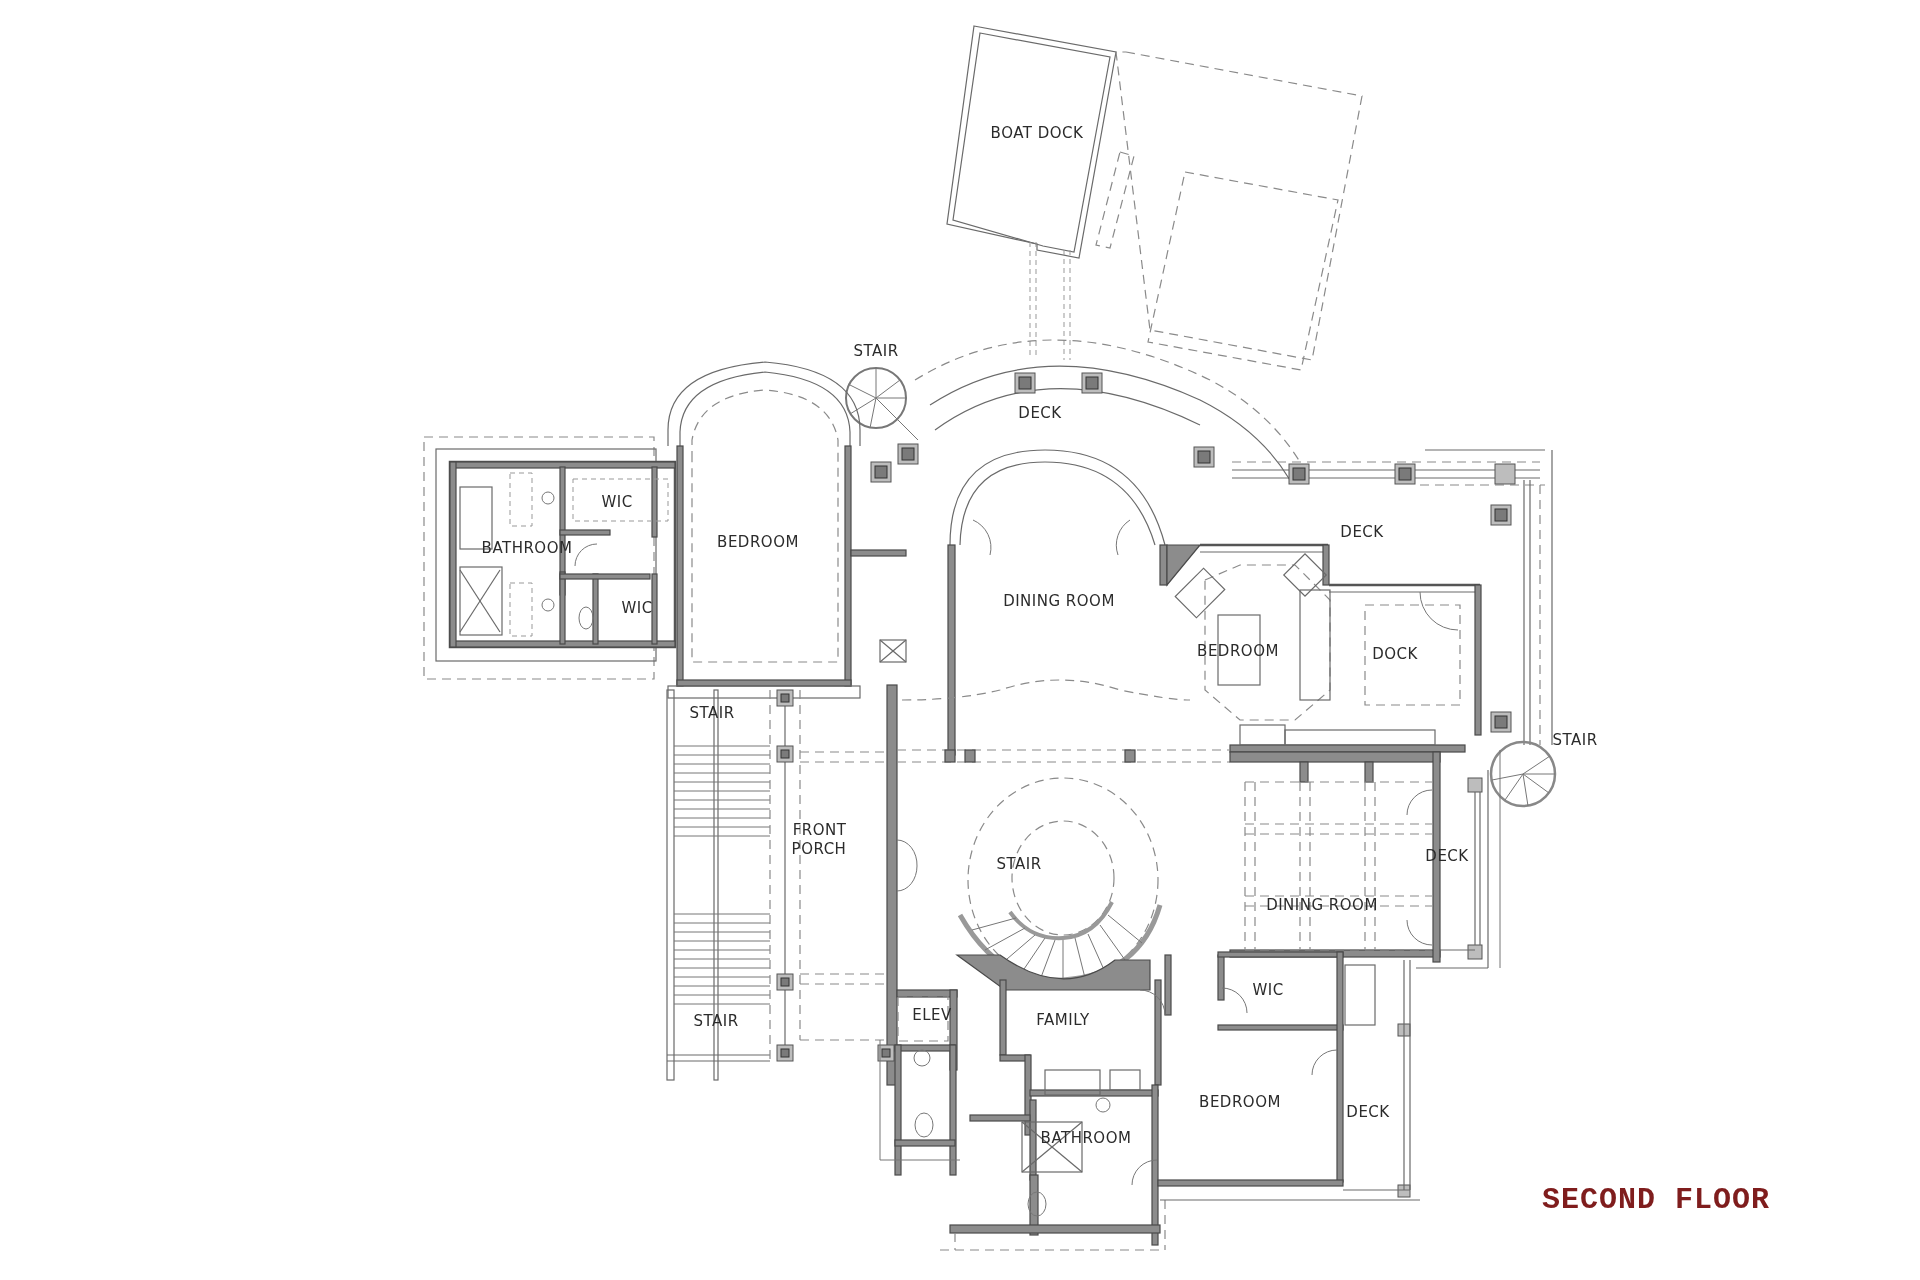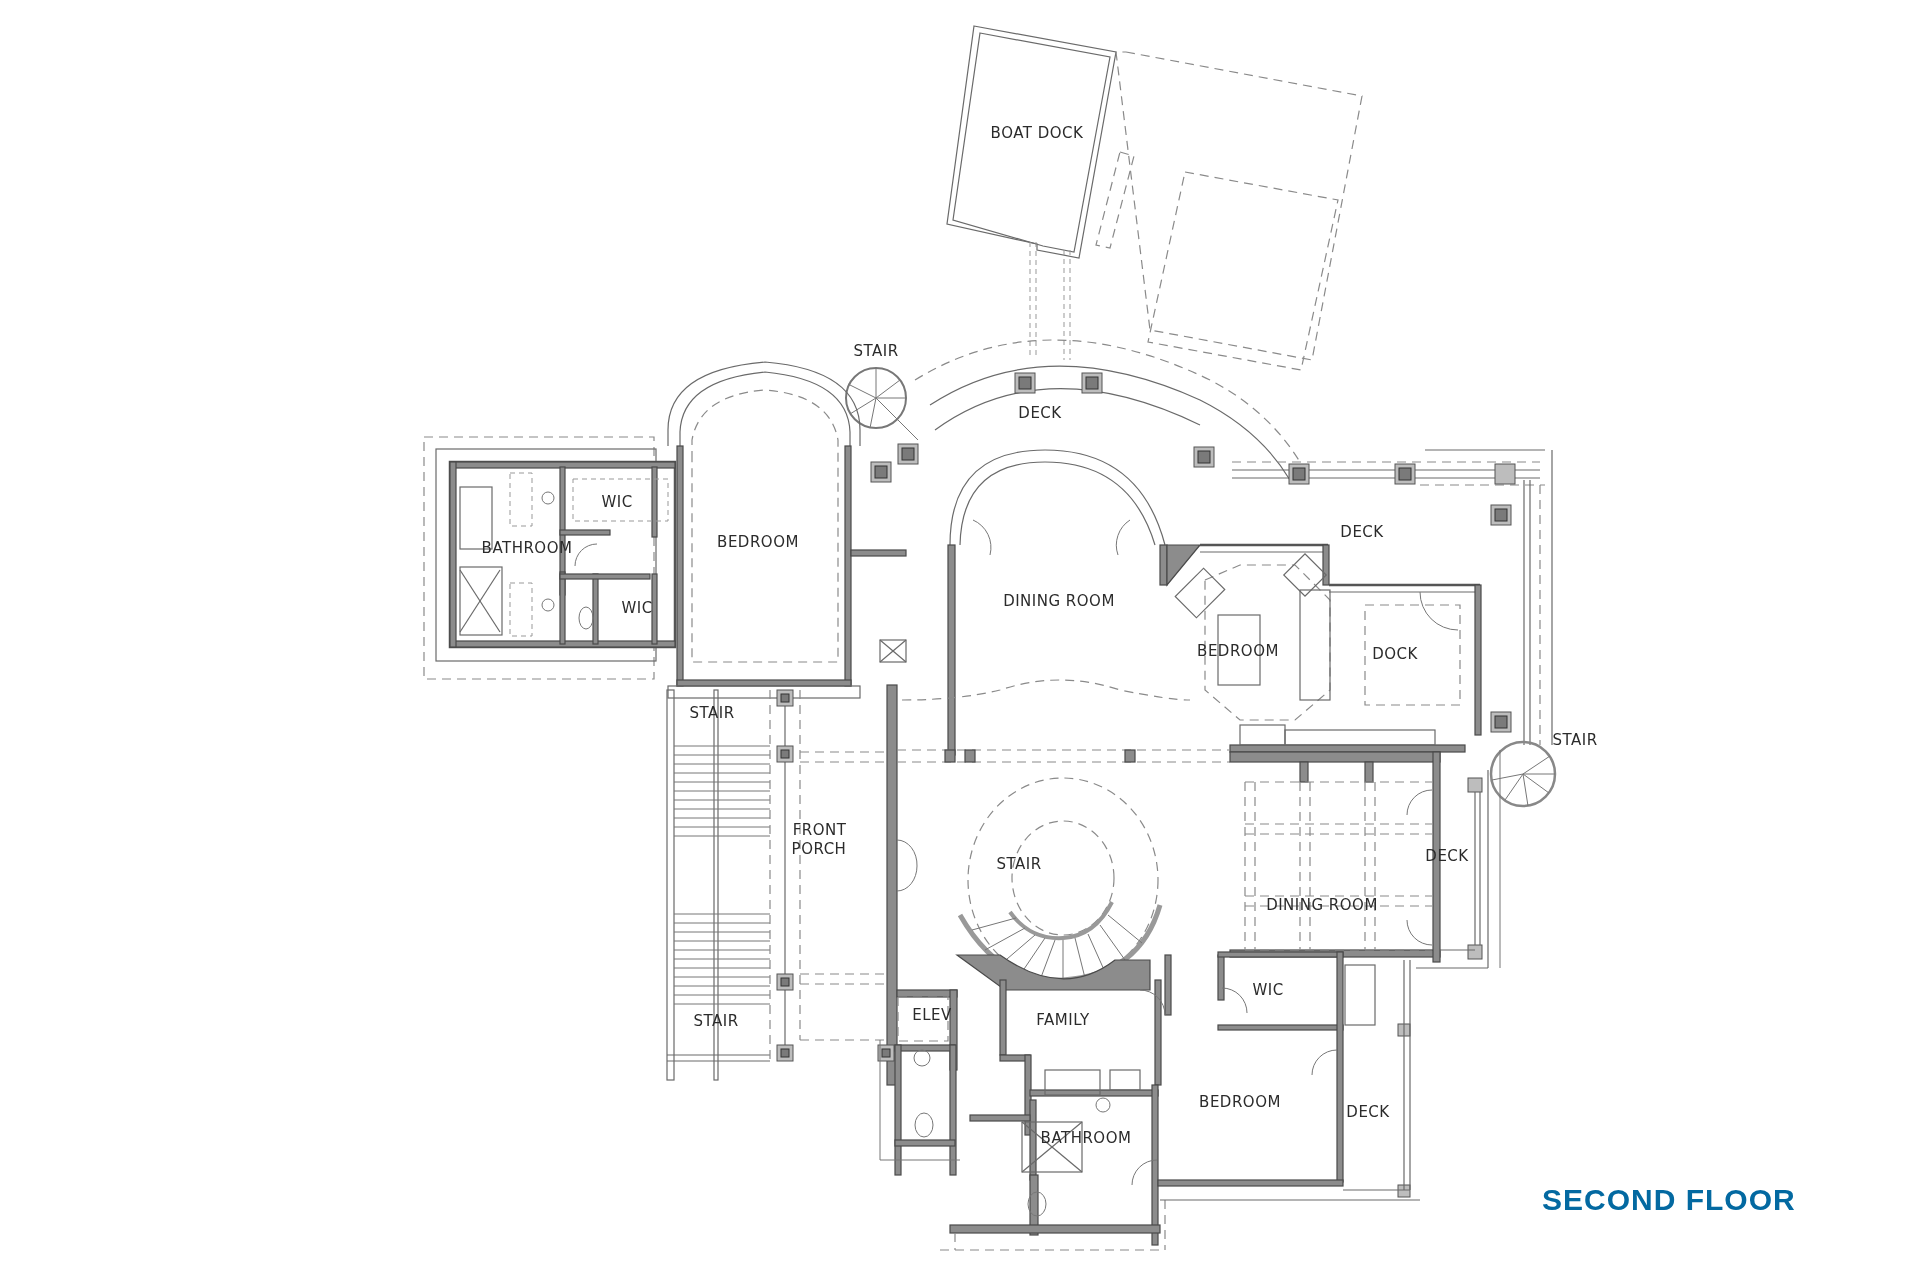--- a/index.html
+++ b/index.html
@@ -9,21 +9,21 @@
   .wallline { fill:none; stroke:#555; stroke-width:2.5; }
   .thin { fill:none; stroke:#6a6a6a; stroke-width:1.2; }
   .thin2 { fill:none; stroke:#777; stroke-width:1; }
   .dash { fill:none; stroke:#8a8a8a; stroke-width:1.2; stroke-dasharray:9 6; }
   .dashfine { fill:none; stroke:#999; stroke-width:1; stroke-dasharray:5 4; }
   .col { fill:#bdbdbd; stroke:#555; stroke-width:1; }
   .colin { fill:#7a7a7a; stroke:#333; stroke-width:1; }
   .door { fill:none; stroke:#777; stroke-width:1; }
   .stairline { stroke:#777; stroke-width:1; }
   .label { position:absolute; font-family:"DejaVu Sans", sans-serif; font-weight:normal; color:#2b2b2b; font-size:15px; letter-spacing:0.5px; white-space:nowrap; transform:translate(-50%,-50%); text-align:right; line-height:19px; }
-  .title { position:absolute; left:1542px; top:1183px; font-family:Liberation Sans, sans-serif; font-weight:bold; color:#0369a1; font-size:30px; letter-spacing:1px; white-space:nowrap; }
+  .title { position:absolute; left:1542px; top:1183px; font-family:Liberation Mono, monospace; font-weight:bold; color:#7f1d1d; font-size:30px; letter-spacing:1px; white-space:nowrap; }
 </style>
 </head>
 <body>
 
 <svg id="plan" viewBox="0 0 1920 1280" xmlns="http://www.w3.org/2000/svg">
 
   <g>
     <polygon class="thin" points="974,26 1116,52 1079,258 1037,250 1037,244 947,224"></polygon>
     <polygon class="thin" points="980,33 1110,57 1074,252 1043,246 953,220"></polygon>
     <polygon class="dash" points="1126,52 1362,96 1312,360 1150,330 1116,52"></polygon>

